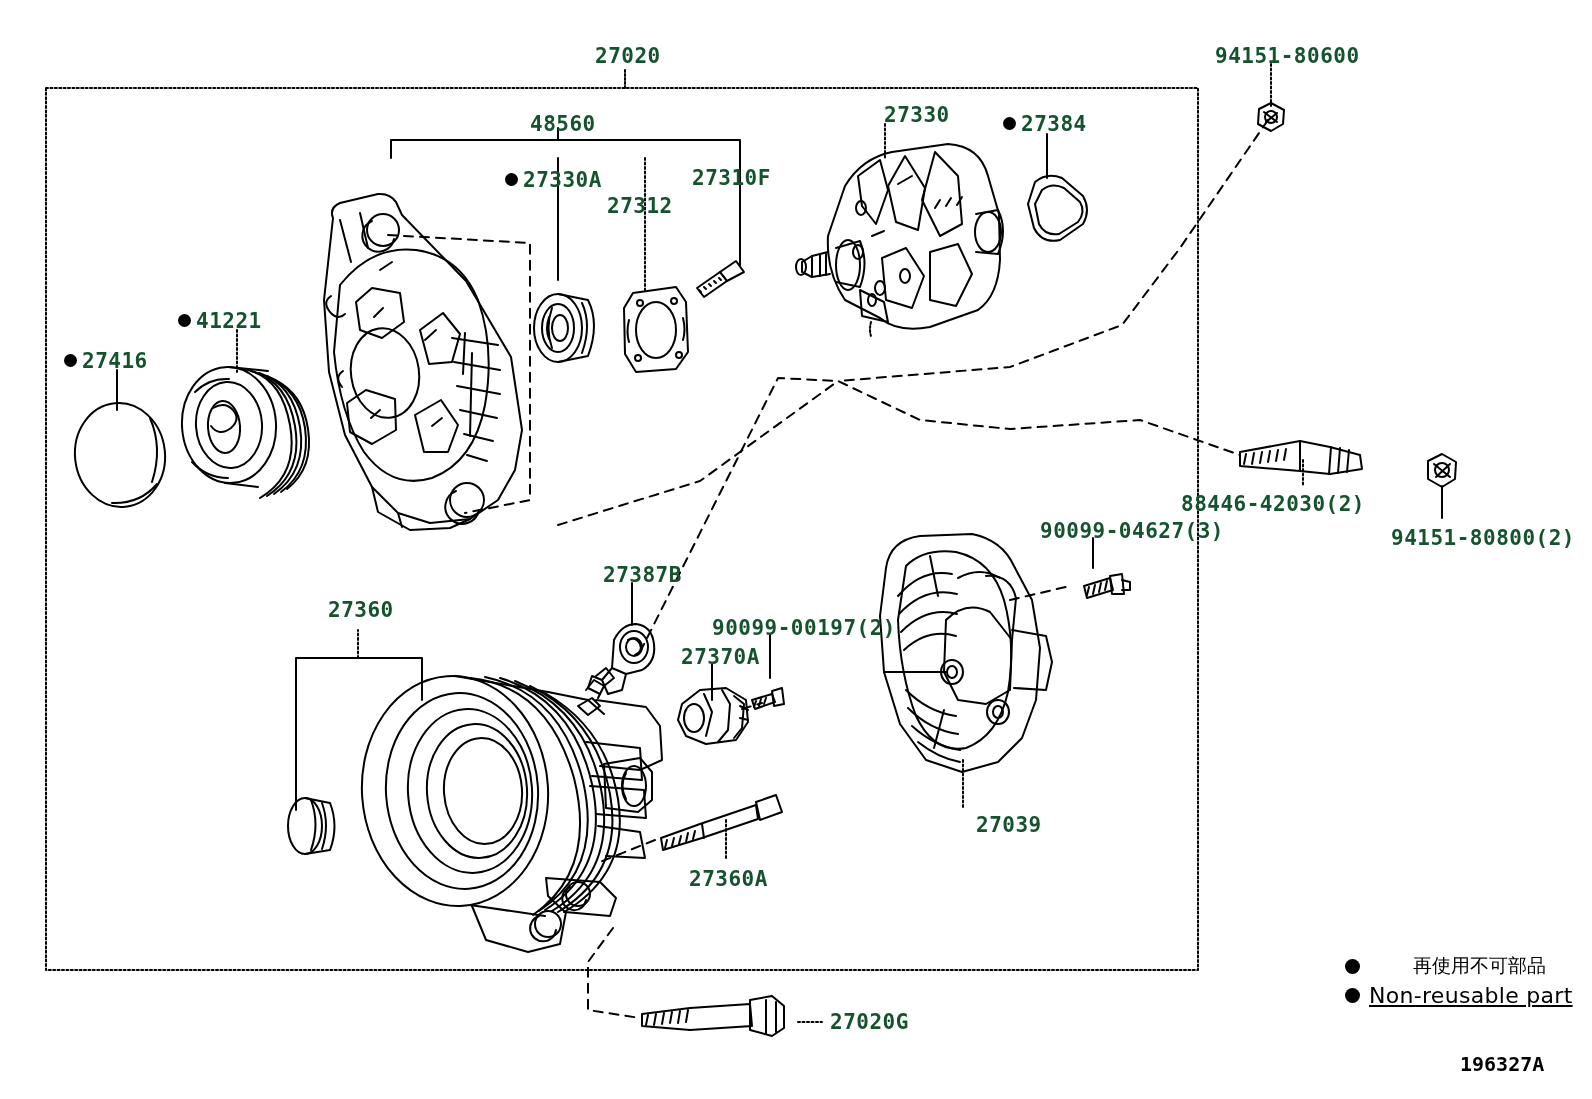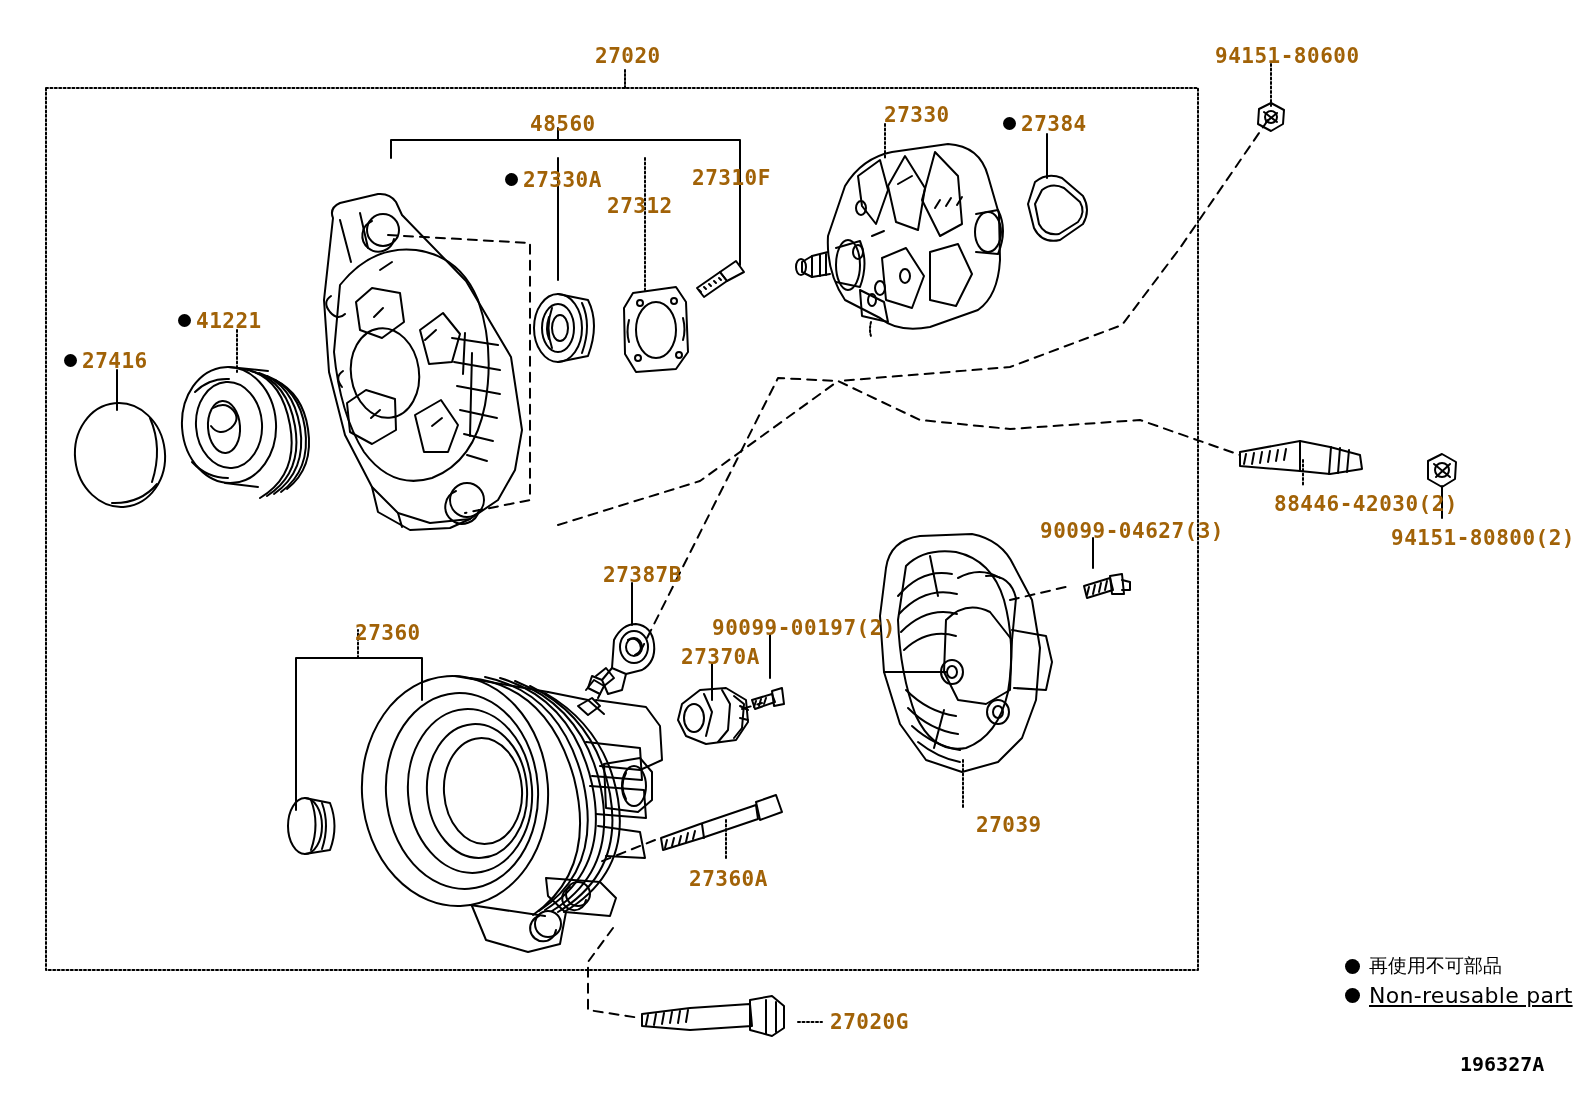--- a/index.html
+++ b/index.html
@@ -7,30 +7,30 @@
     width:1592px;height:1099px;position:relative;overflow:hidden;
     font-family:"DejaVu Sans Mono","Liberation Mono",monospace;
     color:#000;
   }
   #diagram-root{position:absolute;inset:0;}
   svg#art{position:absolute;left:0;top:0;width:1592px;height:1099px;}
   .lbl{
     position:absolute;white-space:nowrap;
     font-family:"DejaVu Sans Mono","Liberation Mono",monospace;
     font-size:21px;font-weight:700;letter-spacing:0.5px;
-    color:#a16207;line-height:1;
+    color:#14532d;line-height:1;
   }
   .dot{
     display:inline-block;width:13px;height:13px;border-radius:50%;
     background:#000;vertical-align:middle;margin-right:5px;position:relative;top:-2px;
   }
   .legend{position:absolute;left:1345px;top:955px;}
   .legend-row{display:flex;align-items:center;margin-bottom:7px;height:22px;}
   .legend-row .dot{width:15px;height:15px;margin-right:9px;top:0;}
-  .legend-jp{font-family:"DejaVu Sans","Liberation Sans",sans-serif;font-size:19px;font-weight:400;}
+  .legend-jp{font-family:"DejaVu Sans","Liberation Sans",sans-serif;font-size:19px;font-weight:400;margin-left:44px;}
   .legend-en{font-family:"DejaVu Sans","Liberation Sans",sans-serif;font-size:22px;font-weight:400;letter-spacing:0.3px;text-decoration:underline;}
   .sheet-id{position:absolute;left:1460px;top:1052px;font-size:20px;font-weight:700;
             font-family:"DejaVu Sans Mono","Liberation Mono",monospace;}
 </style>
 </head>
 <body>
 
 <div id="diagram-root">
 
 <svg id="art" viewBox="0 0 1592 1099" xmlns="http://www.w3.org/2000/svg" fill="none" stroke="#000" stroke-width="2" stroke-linecap="round" stroke-linejoin="round">
@@ -392,37 +392,37 @@
 </div>
 
 <div class="lbl" style="left:178px;top:311px;">
   <span class="dot"></span><span>41221</span>
 </div>
 
 <div class="lbl" style="left:64px;top:351px;">
   <span class="dot"></span><span>27416</span>
 </div>
 
-<div class="lbl" style="left:1274px;top:494px;">
+<div class="lbl" style="left:1181px;top:494px;">
   <span>88446-42030(2)</span>
 </div>
 
 <div class="lbl" style="left:1391px;top:528px;">
   <span>94151-80800(2)</span>
 </div>
 
 <div class="lbl" style="left:1040px;top:521px;">
   <span>90099-04627(3)</span>
 </div>
 
 <div class="lbl" style="left:603px;top:565px;">
   <span>27387B</span>
 </div>
 
-<div class="lbl" style="left:328px;top:623px;margin-left:27px;">
+<div class="lbl" style="left:328px;top:600px;">
   <span>27360</span>
 </div>
 
 <div class="lbl" style="left:712px;top:618px;">
   <span>90099-00197(2)</span>
 </div>
 
 <div class="lbl" style="left:681px;top:647px;">
   <span>27370A</span>
 </div>

